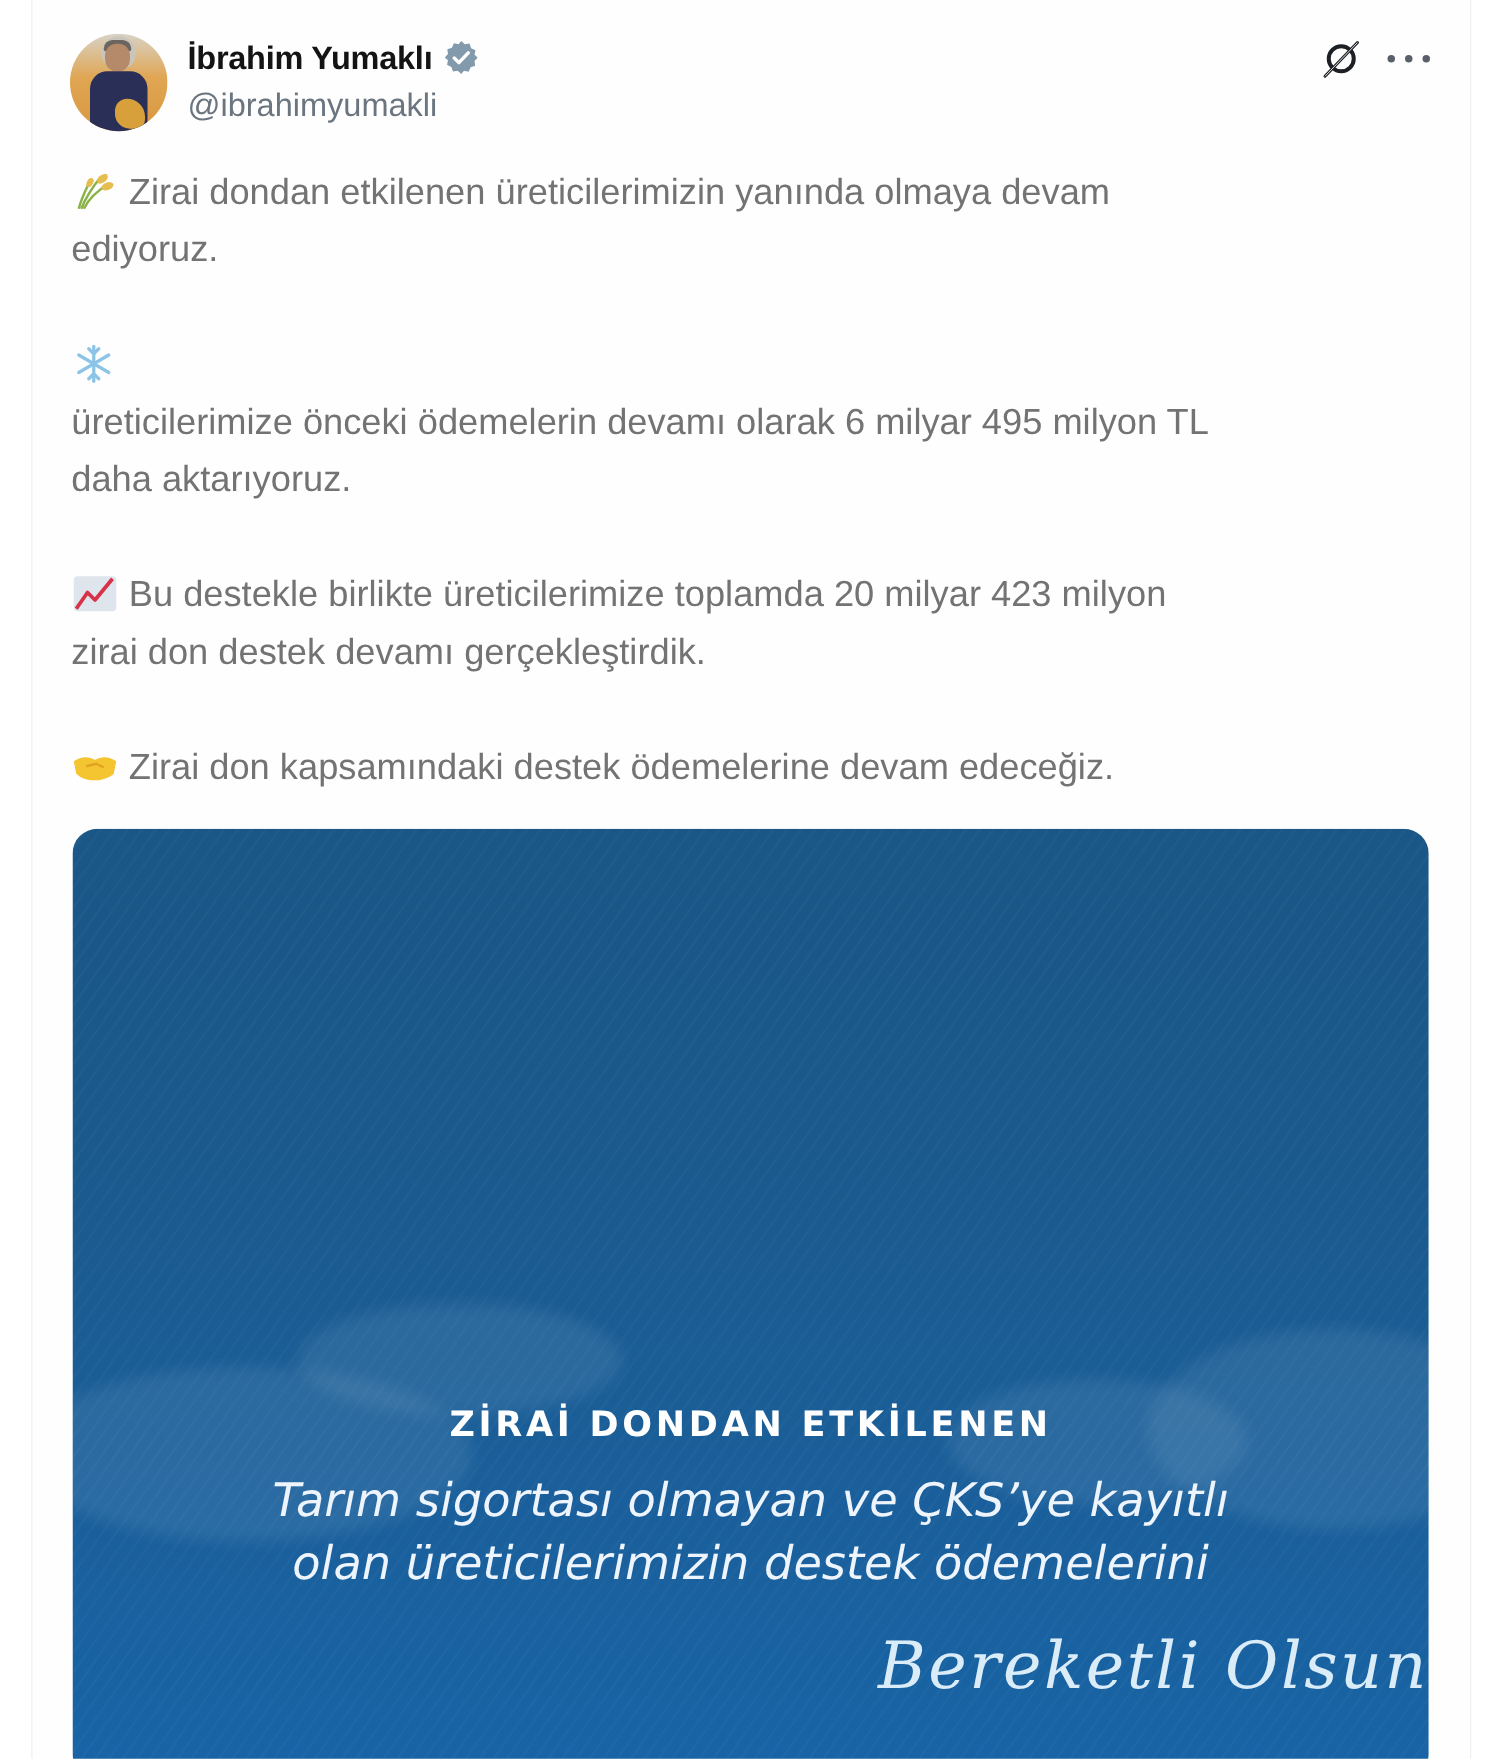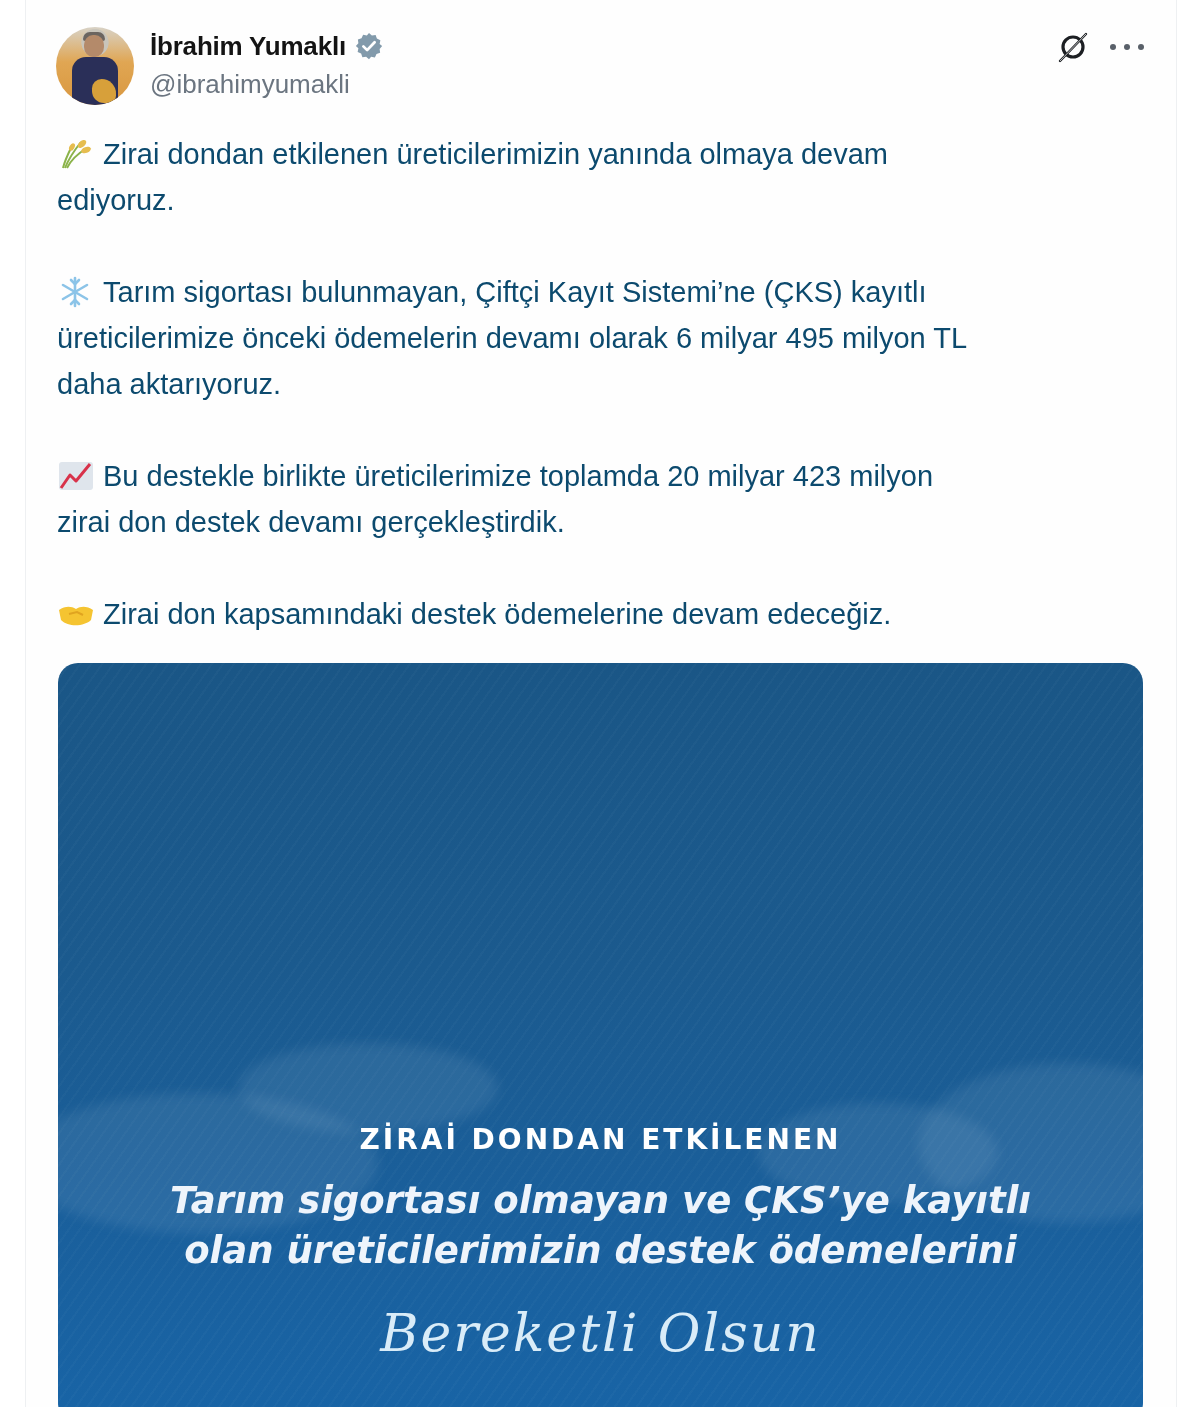--- a/index.html
+++ b/index.html
@@ -48,21 +48,21 @@
   }
   .grok-icon { position: absolute; left: 1057px; top: 31px; width: 32px; height: 32px; }
   .more-icon {
     position: absolute; left: 1110px; top: 42px; width: 34px; height: 10px;
     display: flex; justify-content: space-between; align-items: center;
   }
   .more-icon span { width: 6px; height: 6px; border-radius: 50%; background: #596069; }
 
   .body-text {
     position: absolute; left: 57px; top: 131px; width: 1090px;
-    font-size: 29px; line-height: 46px; color: #0c4a6e;
+    font-size: 29px; line-height: 46px; color: #737373;
   }
   .para { margin: 0; }
   .gap { height: 46px; }
   .emoji { display: inline-block; width: 38px; height: 32px; vertical-align: -6px; margin-right: 8px; }
 
   .media {
     position: absolute; left: 58px; top: 663px; width: 1085px; height: 760px;
     border-radius: 20px; overflow: hidden;
     background:
       repeating-linear-gradient(-55deg, rgba(255,255,255,0.025) 0 2px, rgba(255,255,255,0) 2px 9px),
@@ -81,24 +81,24 @@
   .big-1 { top: 80px; font-size: 132px; line-height: 150px; }
   .big-2 { top: 260px; font-size: 136px; line-height: 150px; }
   .caption-title {
     position: absolute; left: 0; width: 100%; top: 460px; text-align: center;
     font-family: "DejaVu Sans", sans-serif; font-weight: bold; font-size: 28px;
     letter-spacing: 3px; color: #ffffff;
   }
   .caption-body {
     position: absolute; left: 0; width: 100%; top: 513px; text-align: center;
     font-family: "DejaVu Sans", sans-serif; font-style: italic; font-size: 37px; line-height: 50px;
-    color: #eef4fb; font-weight: 700;
+    color: #eef4fb; font-weight: 400;
   }
   .signature {
-    position: absolute; left: 0; width: 100%; top: 640px; text-align: center;
+    position: absolute; left: 0; width: 100%; top: 640px; text-align: right;
     font-family: "DejaVu Serif", serif; font-style: italic; font-size: 52px;
     color: #d9ecf8; letter-spacing: 2px;
   }
 </style>
 </head>
 <body>
 
 <div class="tweet"></div>
 
 <div class="avatar">
@@ -145,21 +145,21 @@
     <svg class="emoji" viewBox="0 0 38 32">
       <g stroke="#8cc4e8" stroke-width="2.6" stroke-linecap="round">
         <line x1="18" y1="2" x2="18" y2="30"></line>
         <line x1="6" y1="9" x2="30" y2="23"></line>
         <line x1="6" y1="23" x2="30" y2="9"></line>
         <line x1="14" y1="4" x2="18" y2="8"></line>
           <line x1="22" y1="4" x2="18" y2="8"></line>
         <line x1="14" y1="28" x2="18" y2="24"></line>
           <line x1="22" y1="28" x2="18" y2="24"></line>
       </g>
-    </svg><span>Tarım sigortası bulunmayan, Çiftçi Kayıt Sistemi’ne (ÇKS) kayıtlı</span><br>
+    </svg><br>
     <span>üreticilerimize önceki ödemelerin devamı olarak 6 milyar 495 milyon TL</span><br>
     <span>daha aktarıyoruz.</span>
   </p>
   <div class="gap"></div>
   <p class="para">
     <svg class="emoji" viewBox="0 0 38 32">
       <rect x="2" y="2" width="34" height="28" rx="3" fill="#dfe5ec"></rect>
       <path d="M4 28 L13 15 L19 21 L33 4" stroke="#d8324a" stroke-width="3" fill="none" stroke-linejoin="round"></path>
     </svg><span>Bu destekle birlikte üreticilerimize toplamda 20 milyar 423 milyon</span><br>
     <span>zirai don destek devamı gerçekleştirdik.</span>

